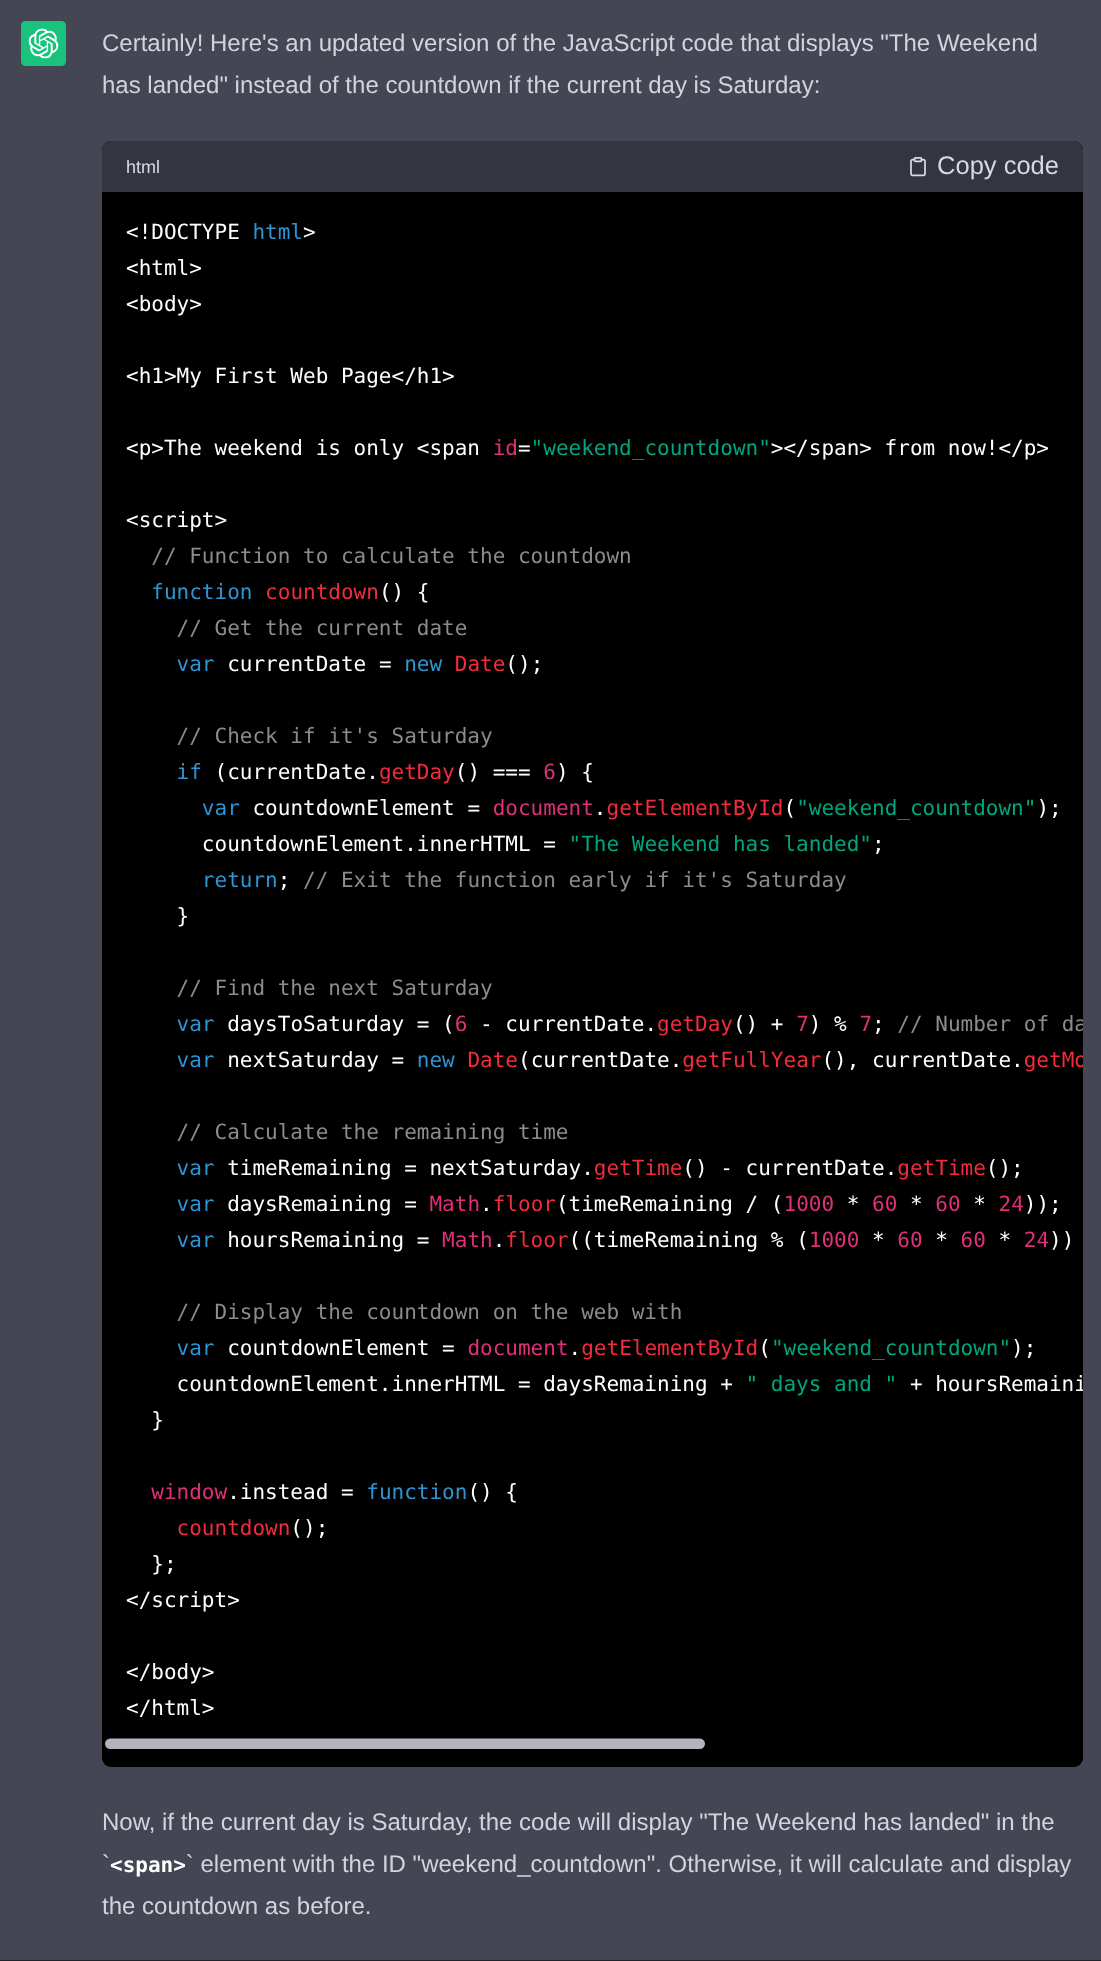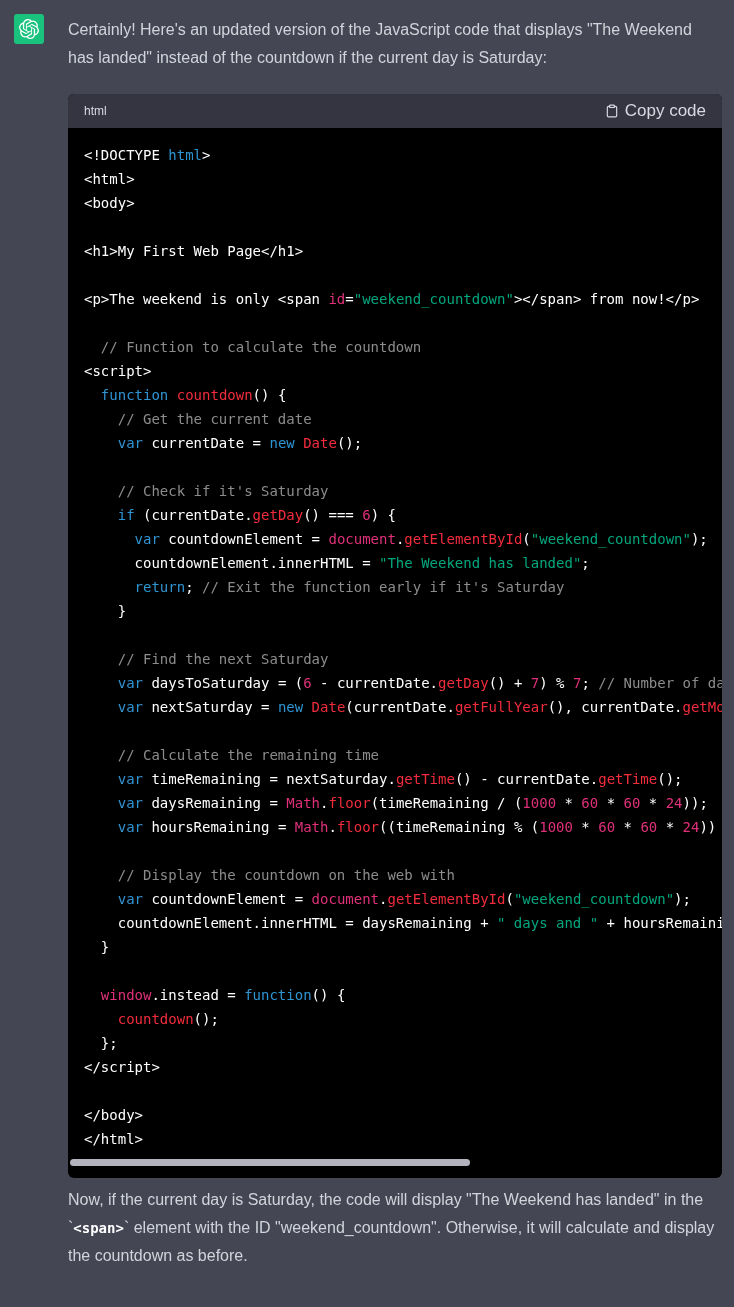--- a/index.html
+++ b/index.html
@@ -40,21 +40,21 @@
   .tk-pl  { color: var(--tok-pl, #ffffff); }
   .tk-kw  { color: var(--tok-kw, #2e95d3); }
   .tk-fn  { color: var(--tok-fn, #f22c3d); }
   .tk-str { color: var(--tok-str, #00a67d); }
   .tk-num { color: var(--tok-num, #df3079); }
   .tk-lang{ color: var(--tok-lang, #df3079); }
   .tk-attr{ color: var(--tok-attr, #df3079); }
   .tk-cm  { color: var(--tok-cm, #8c8c8c); }
   .scroll-track { height: 7px; margin: 8px 14px 12px 2px; }
   .scroll-thumb { width: 400px; height: 7px; border-radius: 4px; background: var(--scrollbar-thumb, #b3b3bd); }
-  .outro { margin-top: 8px; }
+  .outro { margin-top: 24px; }
   .outro code {
     font-family: "DejaVu Sans Mono", "Liberation Mono", monospace;
     font-size: 14px; font-weight: bold; color: #ffffff;
   }
 </style>
 </head>
 <body>
 
 <div class="message">
   <div class="avatar">
@@ -78,22 +78,22 @@
       </div>
       <div class="code-area" id="code-lines">
           <div class="code-line"><span class="tk-pl">&lt;!DOCTYPE </span><span class="tk-kw">html</span><span class="tk-pl">&gt;</span></div>
           <div class="code-line"><span class="tk-pl">&lt;html&gt;</span></div>
           <div class="code-line"><span class="tk-pl">&lt;body&gt;</span></div>
           <div class="code-line">&nbsp;</div>
           <div class="code-line"><span class="tk-pl">&lt;h1&gt;My First Web Page&lt;/h1&gt;</span></div>
           <div class="code-line">&nbsp;</div>
           <div class="code-line"><span class="tk-pl">&lt;p&gt;The weekend is only &lt;span </span><span class="tk-attr">id</span><span class="tk-pl">=</span><span class="tk-str">"weekend_countdown"</span><span class="tk-pl">&gt;&lt;/span&gt; from now!&lt;/p&gt;</span></div>
           <div class="code-line">&nbsp;</div>
+          <div class="code-line"><span class="tk-pl">&lt;script&gt;</span></div>
           <div class="code-line"><span class="tk-cm">  // Function to calculate the countdown</span></div>
-          <div class="code-line"><span class="tk-pl">&lt;script&gt;</span></div>
           <div class="code-line"><span class="tk-pl">  </span><span class="tk-kw">function</span><span class="tk-pl"> </span><span class="tk-fn">countdown</span><span class="tk-pl">() {</span></div>
           <div class="code-line"><span class="tk-cm">    // Get the current date</span></div>
           <div class="code-line"><span class="tk-pl">    </span><span class="tk-kw">var</span><span class="tk-pl"> currentDate = </span><span class="tk-kw">new</span><span class="tk-pl"> </span><span class="tk-fn">Date</span><span class="tk-pl">();</span></div>
           <div class="code-line">&nbsp;</div>
           <div class="code-line"><span class="tk-cm">    // Check if it's Saturday</span></div>
           <div class="code-line"><span class="tk-pl">    </span><span class="tk-kw">if</span><span class="tk-pl"> (currentDate.</span><span class="tk-fn">getDay</span><span class="tk-pl">() === </span><span class="tk-num">6</span><span class="tk-pl">) {</span></div>
           <div class="code-line"><span class="tk-pl">      </span><span class="tk-kw">var</span><span class="tk-pl"> countdownElement = </span><span class="tk-lang">document</span><span class="tk-pl">.</span><span class="tk-fn">getElementById</span><span class="tk-pl">(</span><span class="tk-str">"weekend_countdown"</span><span class="tk-pl">);</span></div>
           <div class="code-line"><span class="tk-pl">      countdownElement.innerHTML = </span><span class="tk-str">"The Weekend has landed"</span><span class="tk-pl">;</span></div>
           <div class="code-line"><span class="tk-pl">      </span><span class="tk-kw">return</span><span class="tk-pl">; </span><span class="tk-cm">// Exit the function early if it's Saturday</span></div>
           <div class="code-line"><span class="tk-pl">    }</span></div>

